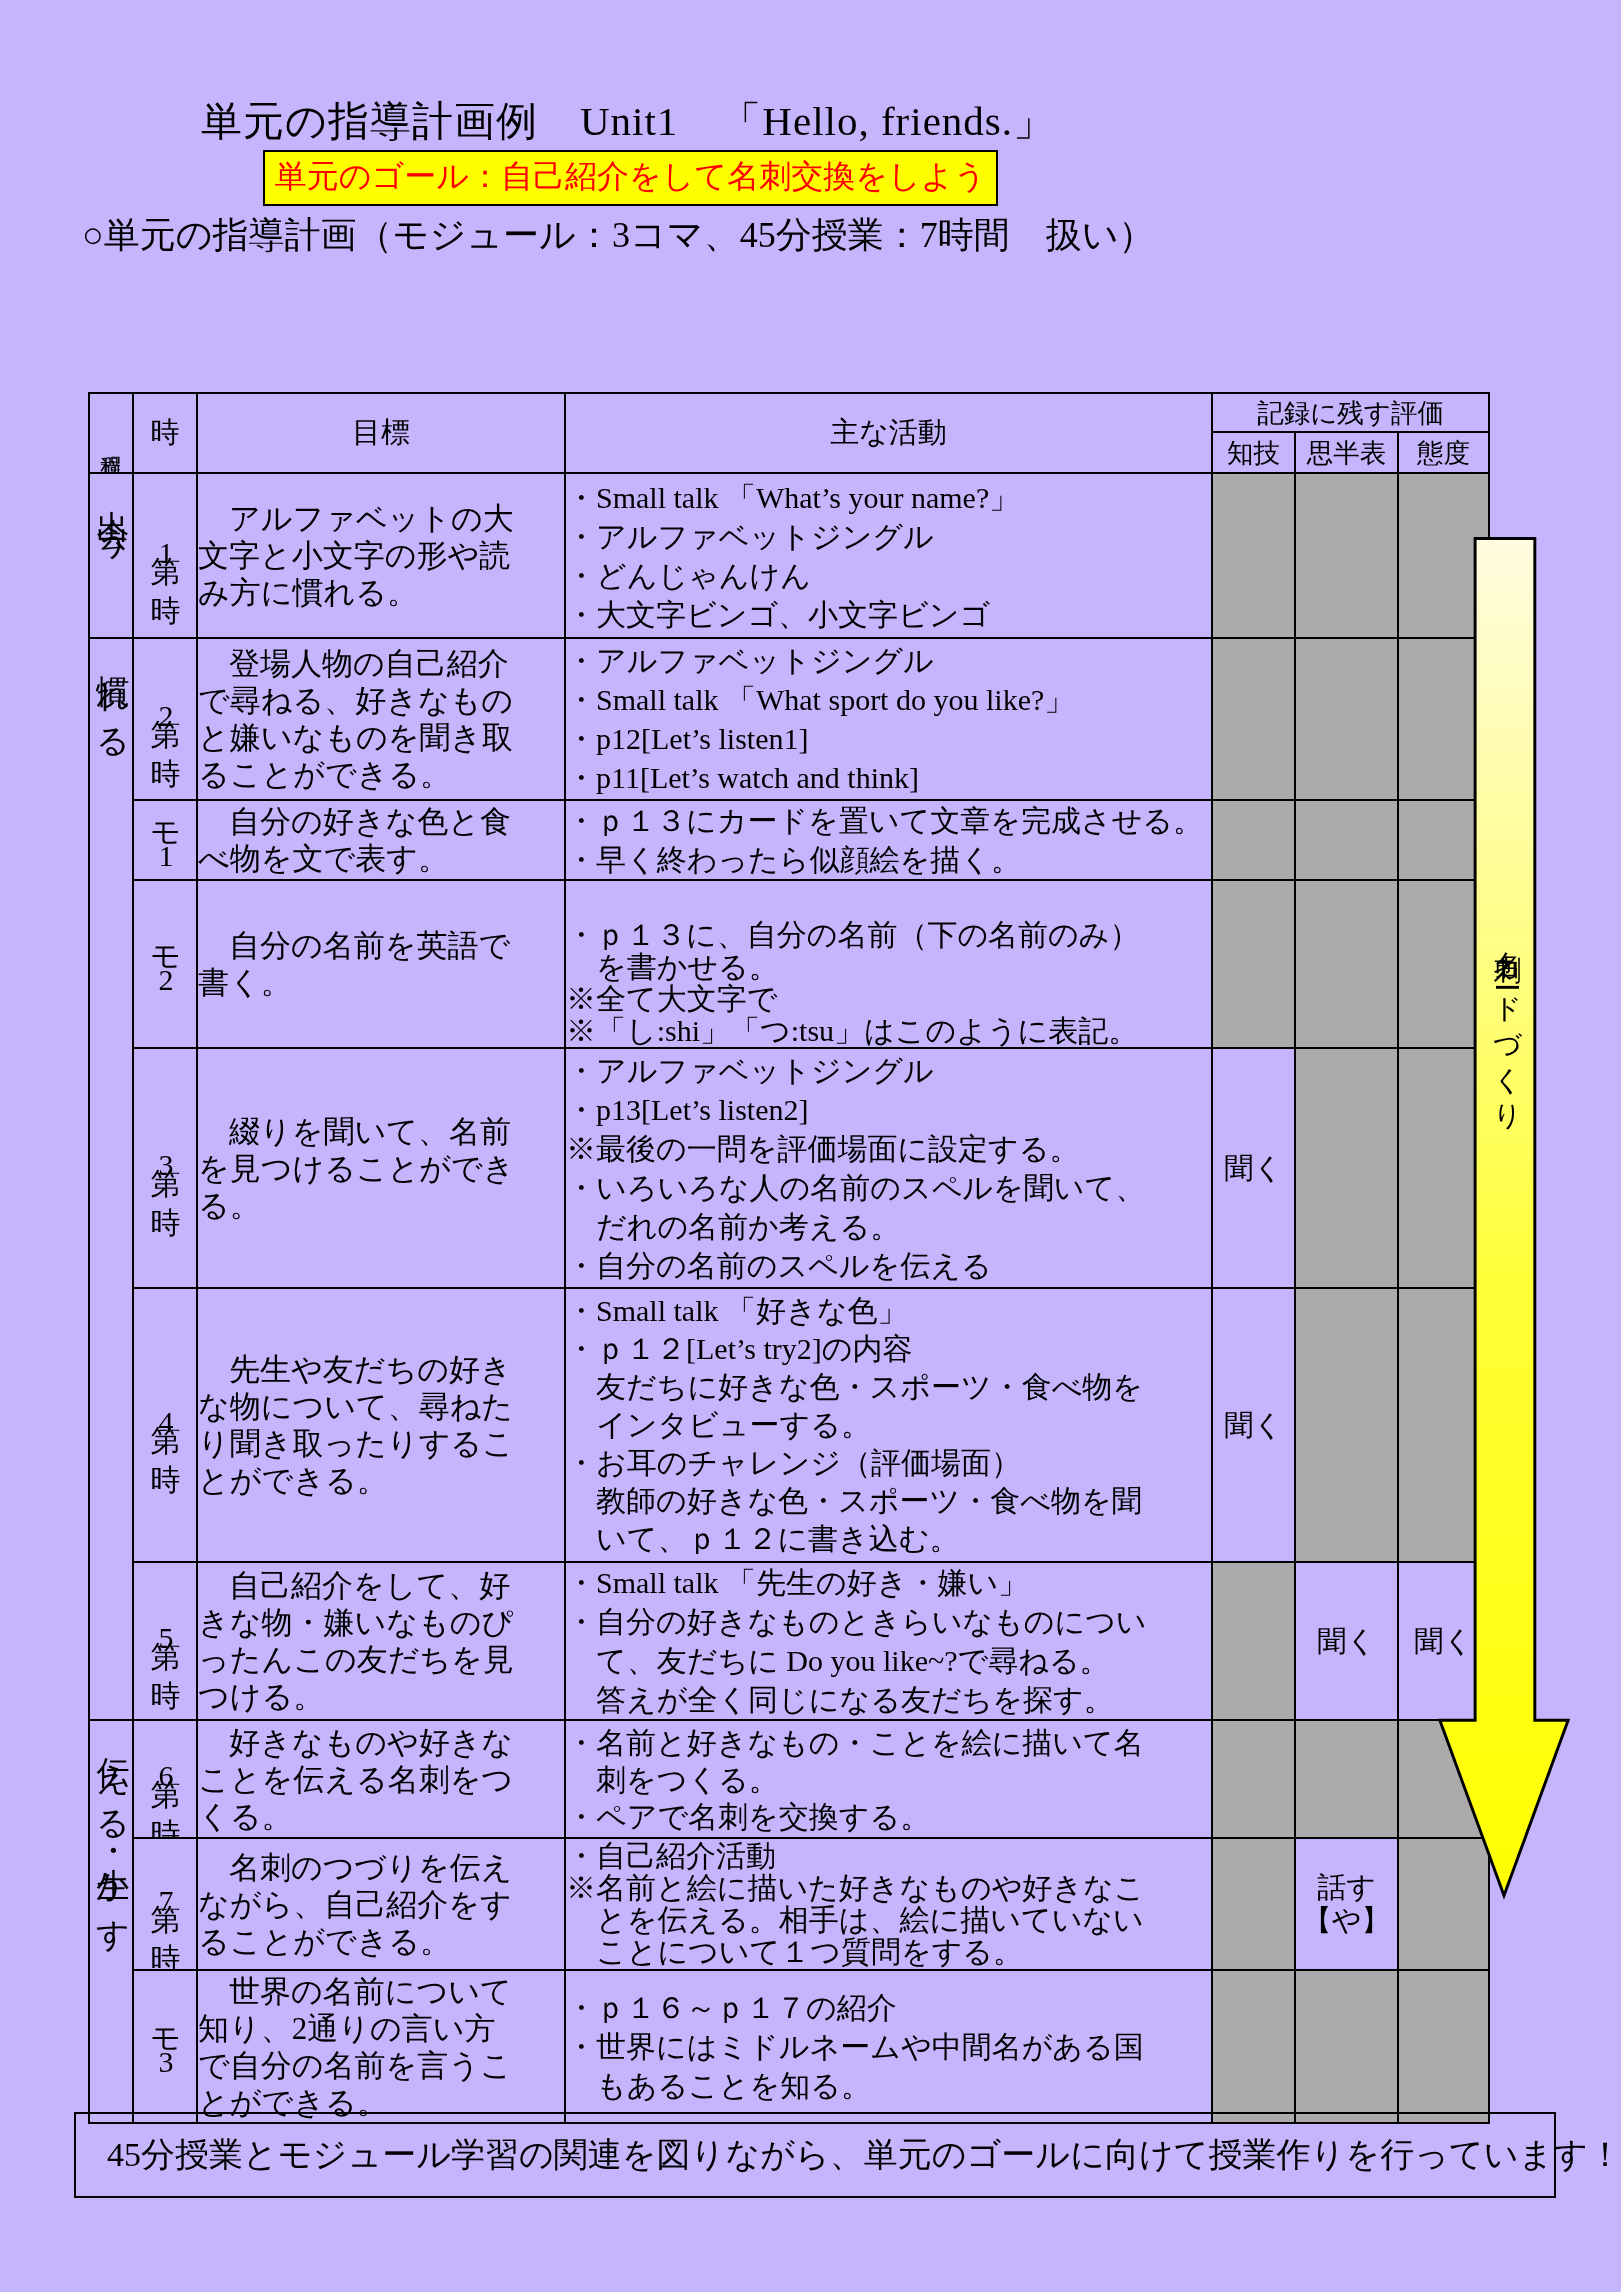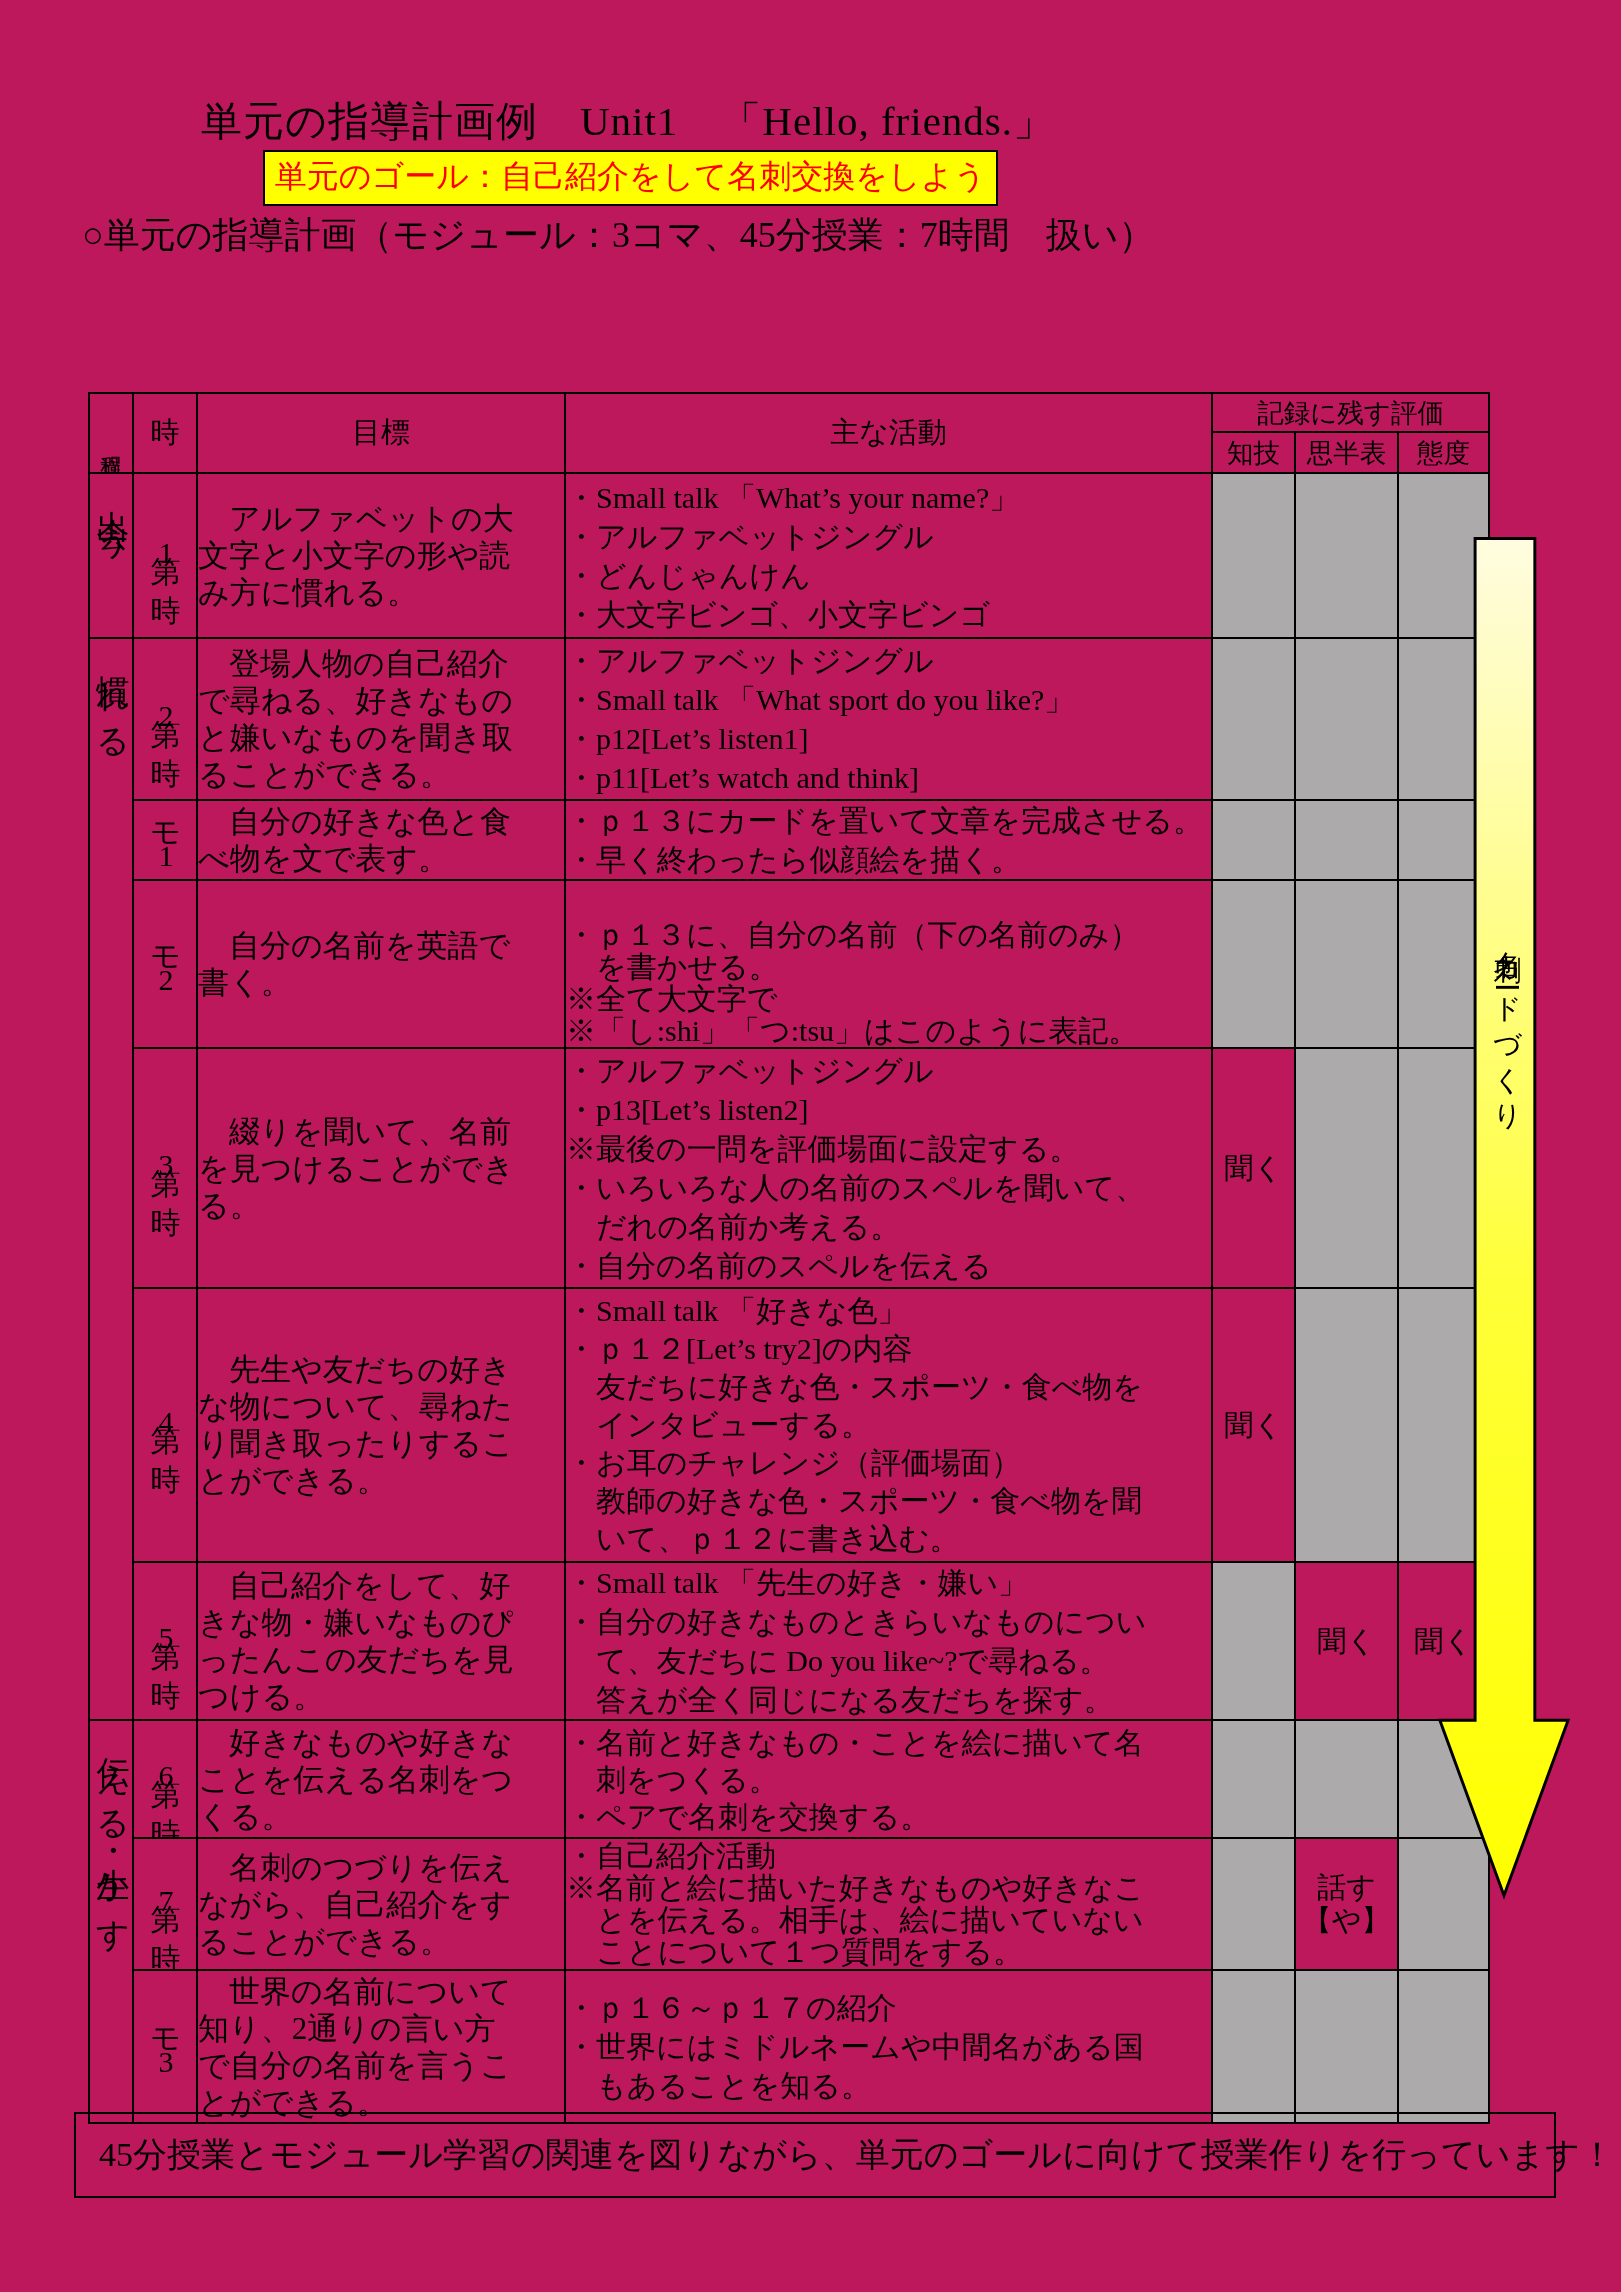--- a/index.html
+++ b/index.html
@@ -1,17 +1,17 @@
 <!DOCTYPE html>
 <html><head>
 <meta charset="utf-8">
 <style>
   html,body { margin:0; padding:0; background:#888; }
   .page {
-    position:relative; width:1621px; height:2293px; background:#be185d;
+    position:relative; width:1621px; height:2293px; background:#c4b5fd;
     font-family:"Liberation Serif","DejaVu Serif",serif; color:#000;
     overflow:hidden; margin:0 auto;
   }
   .title { position:absolute; left:201px; top:94px; font-size:41px; letter-spacing:1px; white-space:pre; }
   .goal-banner {
     position:absolute; left:263px; top:150px; background:#ffff00; color:#ff0000;
     border:2px solid #000; font-size:32px; padding:2.9px 9.8px 4.9px; white-space:pre;
   }
   .plan-line { position:absolute; left:82px; top:211px; font-size:36px; white-space:pre; }
 
@@ -36,21 +36,21 @@
   td.eval-cell.gray { background:#acaaaa; }
   tbody tr.group-start td { border-top:2.9px solid #000; }
 
   .arrow { position:absolute; left:1433px; top:536px; width:141px; height:1364px; pointer-events:none; }
   .arrow-label {
     position:absolute; left:1488px; top:929px; height:284px; pointer-events:none;
     writing-mode:vertical-rl; text-orientation:upright; font-size:28px; letter-spacing:3.9px;
   }
   .footer-note {
     position:absolute; left:74px; top:2112px; width:1482px; height:86px; box-sizing:border-box;
-    border:2.9px solid #000; display:flex; align-items:center; padding-left:23px;
+    border:2.9px solid #000; display:flex; align-items:center; padding-left:31px;
     font-size:34px; white-space:pre;
   }
 </style>
 </head>
 <body>
 
 <div class="page">
 
   <div class="title">単元の指導計画例　Unit1　「Hello, friends.」</div>
 

